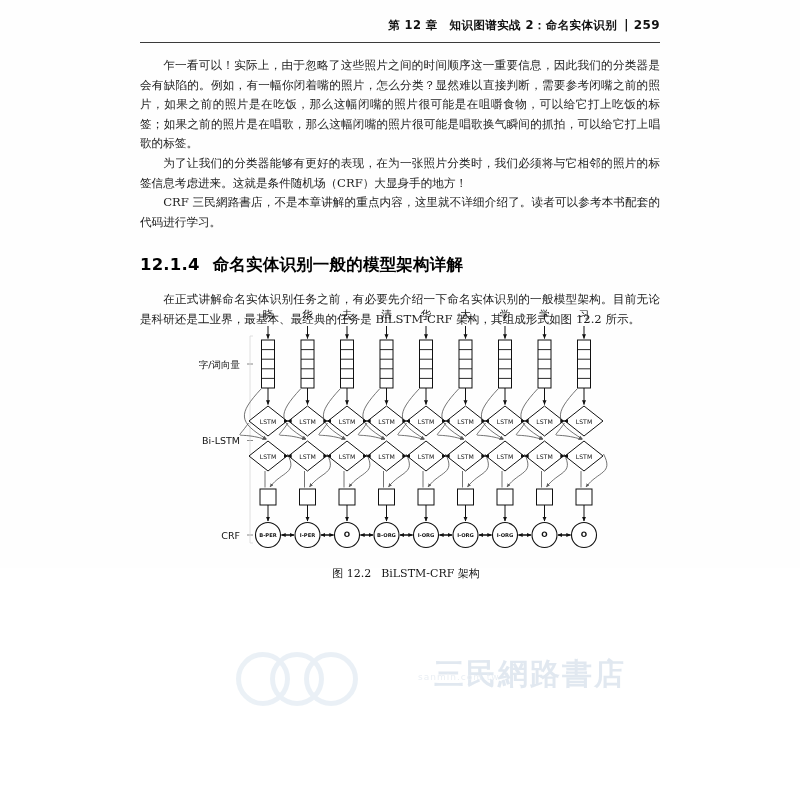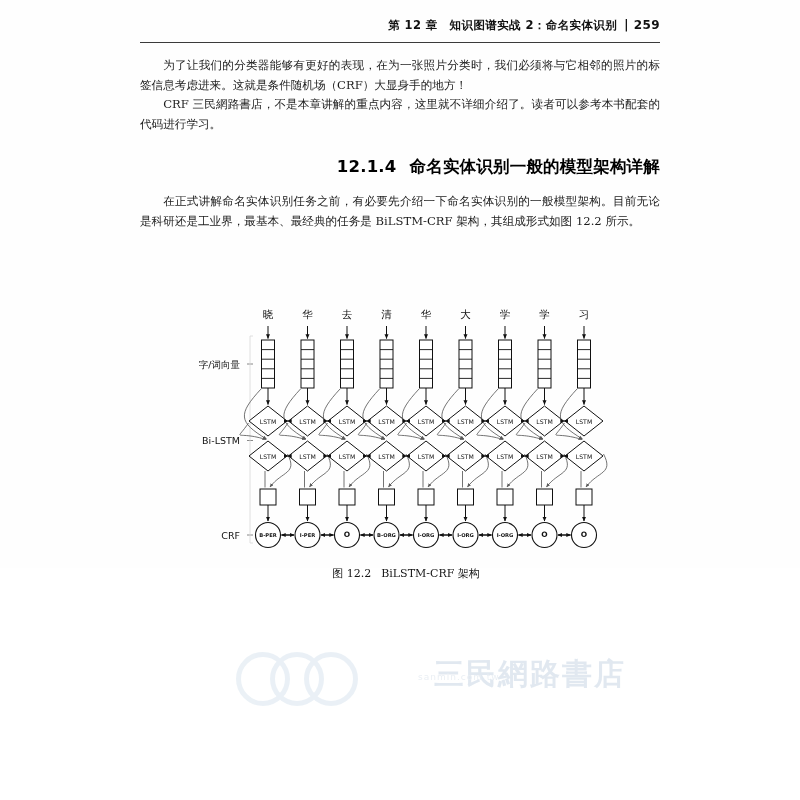--- a/index.html
+++ b/index.html
@@ -80,21 +80,20 @@
     font-family: "DejaVu Serif", "Liberation Serif", serif;
   }
 
   h2.section {
     font-size: 16.5px;
     font-weight: bold;
     margin: 22px 0 14px 0;
     color: #000;
     letter-spacing: 0.2px;
     font-family: "DejaVu Sans", "Liberation Sans", sans-serif;
-    text-align: right;
   }
   h2.section .secnum {
     font-family: "DejaVu Sans", "Liberation Sans", sans-serif;
     margin-right: 13px;
   }
 
   
   .figure {
     position: absolute;
     left: 140px;
@@ -170,20 +169,21 @@
 <div class="page">
 
   <div class="header">
     <div class="header-text">
       <span>第 12 章　知识图谱实战 2：命名实体识别</span><span class="header-sep">|</span><span class="header-page">259</span>
     </div>
     <div class="header-line"></div>
   </div>
 
   <div class="content">
+    <p class="para">乍一看可以！实际上，由于忽略了这些照片之间的时间顺序这一重要信息，因此我们的分类器是会有缺陷的。例如，有一幅你闭着嘴的照片，怎么分类？显然难以直接判断，需要参考闭嘴之前的照片，如果之前的照片是在吃饭，那么这幅闭嘴的照片很可能是在咀嚼食物，可以给它打上吃饭的标签；如果之前的照片是在唱歌，那么这幅闭嘴的照片很可能是唱歌换气瞬间的抓拍，可以给它打上唱歌的标签。</p>
     <p class="para">为了让我们的分类器能够有更好的表现，在为一张照片分类时，我们必须将与它相邻的照片的标签信息考虑进来。这就是条件随机场（CRF）大显身手的地方！</p>
     <p class="para">CRF 三民網路書店，不是本章讲解的重点内容，这里就不详细介绍了。读者可以参考本书配套的代码进行学习。</p>
 
     <h2 class="section">
       <span class="secnum">12.1.4</span><span>命名实体识别一般的模型架构详解</span>
     </h2>
 
     <p class="para">在正式讲解命名实体识别任务之前，有必要先介绍一下命名实体识别的一般模型架构。目前无论是科研还是工业界，最基本、最经典的任务是 BiLSTM-CRF 架构，其组成形式如图 12.2 所示。</p>
   </div>
 

